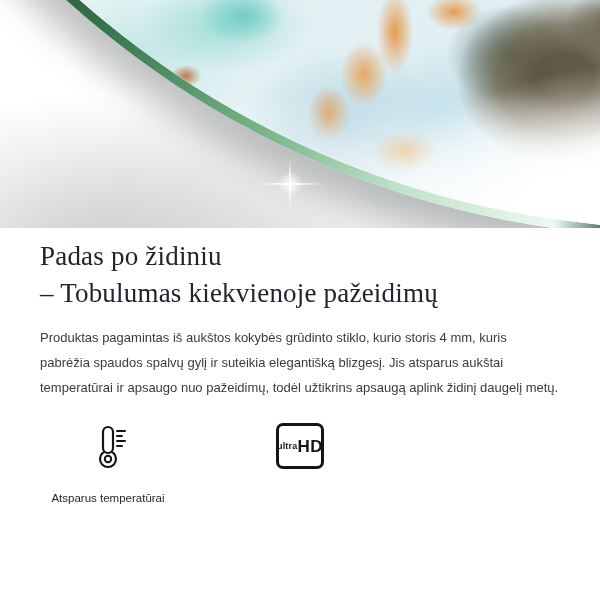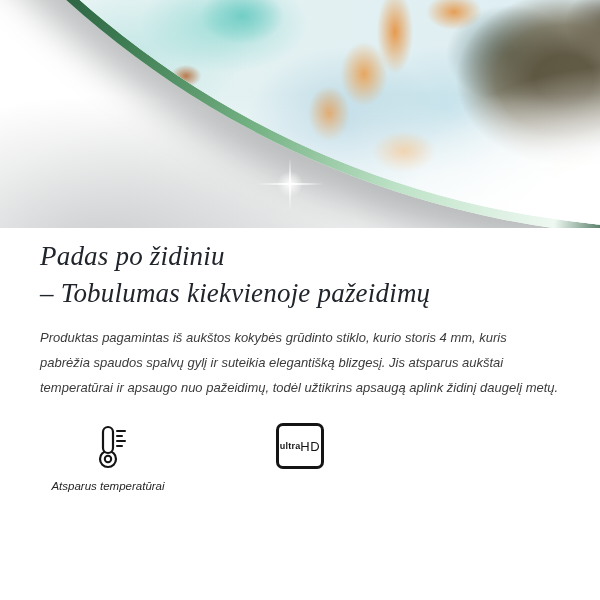--- a/index.html
+++ b/index.html
@@ -63,49 +63,49 @@
   .sparkle::after{
     content:"";position:absolute;left:-1px;top:-26px;width:2px;height:52px;
     background:linear-gradient(180deg, rgba(255,255,255,0), #fff 50%, rgba(255,255,255,0));
   }
   .sparkle .glow{
     position:absolute;left:-13px;top:-13px;width:26px;height:26px;border-radius:50%;
     background:radial-gradient(circle, rgba(255,255,255,.95), rgba(255,255,255,0) 70%);
   }
 
   
-  .content{padding:0 40px;font-style:italic;}
+  .content{padding:0 40px;}
   .title{
     margin:10px 0 0;font-family:"Liberation Serif", serif;font-weight:400;
     font-size:27px;line-height:37px;color:#20242b;letter-spacing:.2px;
   }
   .lede{
     margin:13px 0 0;font-size:13px;line-height:25px;color:#3b3b3b;max-width:526px;
   }
 
   
   .features{
     margin-top:22px;padding:0 12px;
     display:grid;grid-template-columns:repeat(3,1fr);row-gap:24px;text-align:center;
   }
   .feature{display:flex;flex-direction:column;align-items:center;}
   .feature .iconbox{height:48px;display:flex;align-items:center;justify-content:center;}
-  .feature .label{margin-top:10px;font-size:11.5px;color:#262626;font-style:italic;}
+  .feature .label{margin-top:22px;font-size:11.5px;color:#262626;}
   .icon-svg{display:block;}
   .icon-svg .st{fill:none;stroke:#141414;stroke-width:2.2;stroke-linecap:round;stroke-linejoin:round;}
   .icon-svg .fl{fill:#141414;stroke:none;}
   .icon-svg .hatch{fill:none;stroke:#141414;stroke-width:3.4;stroke-linecap:butt;}
   .icon-svg .thin{fill:none;stroke:#141414;stroke-width:2;stroke-linecap:round;}
   .uhd-box{
     width:42px;height:40px;border:3px solid #141414;border-radius:7px;
     display:flex;align-items:center;justify-content:center;
     line-height:1;color:#141414;background:#fff;
   }
   .uhd-top{font-size:9px;font-weight:700;letter-spacing:.2px;}
-  .uhd-bottom{font-size:13px;font-weight:400;margin-top:1px;letter-spacing:.5px;}
+  .uhd-bottom{font-size:17px;font-weight:700;margin-top:1px;letter-spacing:.5px;}
 </style>
 </head>
 <body>
 
 <div class="hero">
   <div class="glass-outer">
     <div class="glass-inner">
       <div class="marble"></div>
     </div>
   </div>

